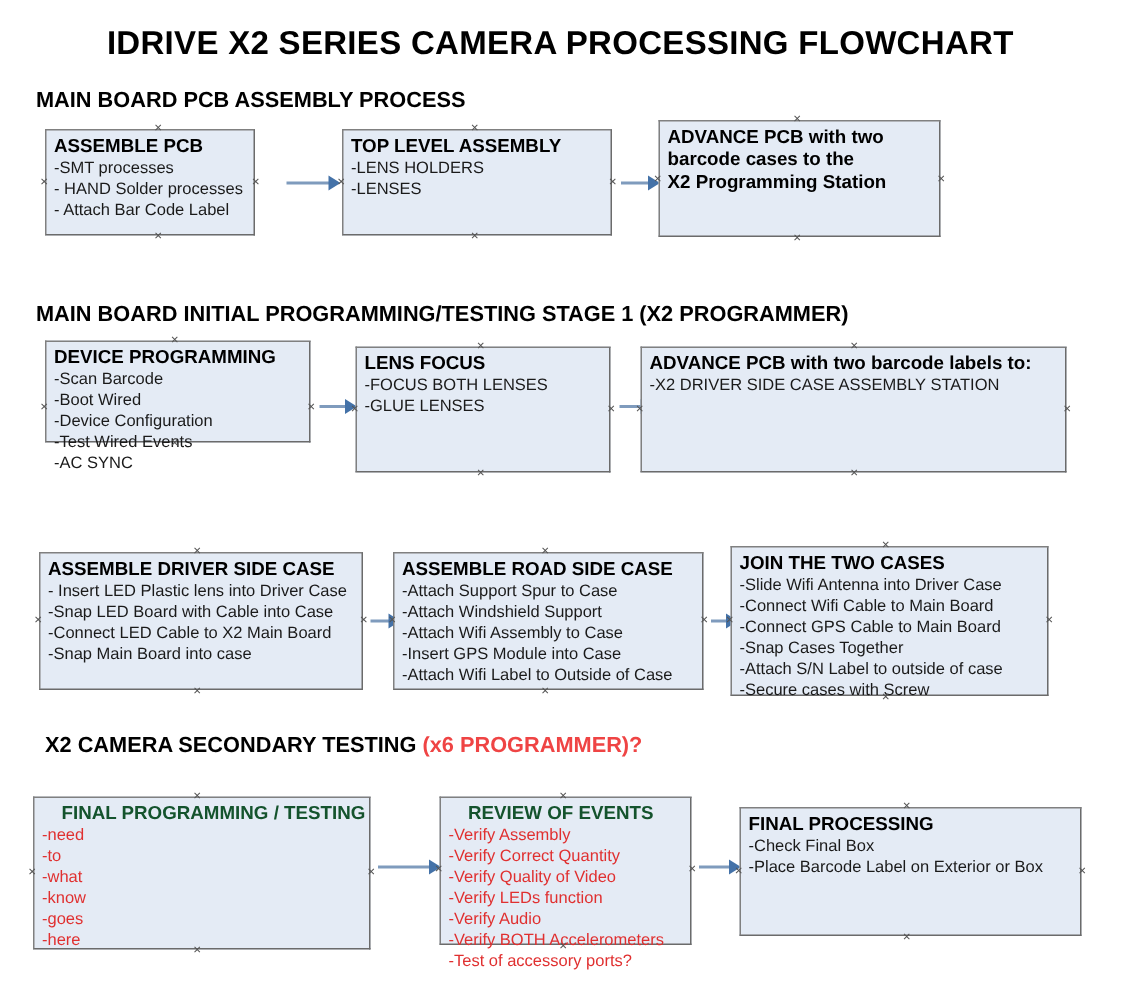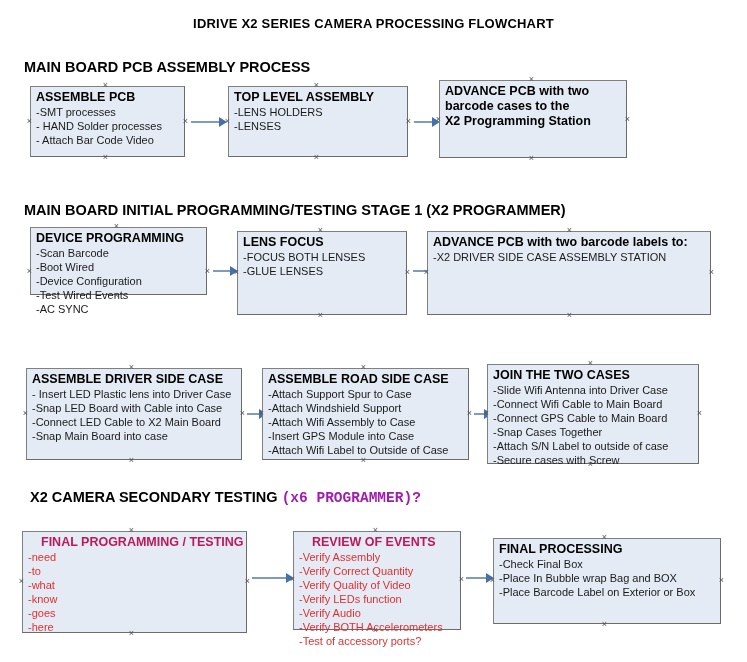--- a/index.html
+++ b/index.html
@@ -20,36 +20,35 @@
     width: 747px;
     height: 662px;
   }
 
   .chart-title {
     position: absolute;
     left: 0;
     top: 16px;
     width: 747px;
     text-align: center;
-    font-size: 13px;
+    font-size: 22px;
     font-weight: bold;
     color: #000000;
     letter-spacing: 0.2px;
   }
 
   .section-header {
     position: absolute;
     font-size: 14.5px;
     font-weight: bold;
     color: #000000;
     white-space: nowrap;
   }
   .section-header .accent {
-    color: #a21caf;
-    font-family: Liberation Mono, monospace;
+    color: #ef4444;
   }
 
   .node {
     position: absolute;
     box-sizing: border-box;
     background: #e4ebf5;
     border: 1px solid #808080;
     border-right-color: #6b6b6b;
     border-bottom-color: #6b6b6b;
     padding: 3px 4px 2px 5px;
@@ -61,21 +60,21 @@
     color: #000000;
     line-height: 15px;
     white-space: nowrap;
   }
   .node .ln {
     font-size: 11px;
     color: #1a1a1a;
     line-height: 14px;
     white-space: nowrap;
   }
-  .node.red .ttl { color: #be185d; padding-left: 13px; }
+  .node.red .ttl { color: #14532d; padding-left: 13px; }
   .node.red .ln { color: #e03030; }
 
   
   .conn {
     position: absolute;
     height: 2px;
     background: #7f9bbd;
   }
   .arrow-head {
     position: absolute;
@@ -104,25 +103,25 @@
 <body>
 
 <div id="canvas">
 
   <div class="chart-title">IDRIVE X2  SERIES CAMERA PROCESSING FLOWCHART</div>
 
   <div class="section-header" style="left:24px; top:59px;">
     <span>MAIN BOARD PCB ASSEMBLY PROCESS</span>
   </div>
 
-  <div class="node" style="left:30px; top:86px; width:155px; height:71px;">
+  <div class="node" style="left:30px; top:86px; width:140px; height:71px;">
     <div class="ttl">ASSEMBLE PCB</div>
     <div class="ln">-SMT processes</div>
     <div class="ln">- HAND Solder processes</div>
-    <div class="ln">- Attach Bar Code Video</div>
+    <div class="ln">- Attach Bar Code Label</div>
     <div class="handle" style="left:71px; top:-5px;"></div>
     <div class="handle" style="left:71px; bottom:-5px;"></div>
     <div class="handle" style="left:-5px; top:31px;"></div>
     <div class="handle" style="right:-5px; top:31px;"></div>
   </div>
 
   <div class="conn" style="left:191px; top:121px; width:30px;"></div>
   <div class="arrow-head" style="left:219px; top:117px;"></div>
 
   <div class="node" style="left:228px; top:86px; width:180px; height:71px;">
@@ -271,21 +270,20 @@
     <div class="handle" style="left:-5px; top:44px;"></div>
     <div class="handle" style="right:-5px; top:44px;"></div>
   </div>
 
   <div class="conn" style="left:466px; top:577px; width:24px;"></div>
   <div class="arrow-head" style="left:486px; top:573px;"></div>
 
   <div class="node" style="left:493px; top:538px; width:228px; height:86px;">
     <div class="ttl">FINAL PROCESSING</div>
     <div class="ln"> -Check Final Box</div>
-    <div class="ln">-Place In Bubble wrap Bag and BOX</div>
     <div class="ln">-Place Barcode Label on Exterior or Box</div>
     <div class="handle" style="left:107px; top:-5px;"></div>
     <div class="handle" style="left:107px; bottom:-5px;"></div>
     <div class="handle" style="left:-5px; top:38px;"></div>
     <div class="handle" style="right:-5px; top:38px;"></div>
   </div>
 
 </div>
 
 </body></html>

